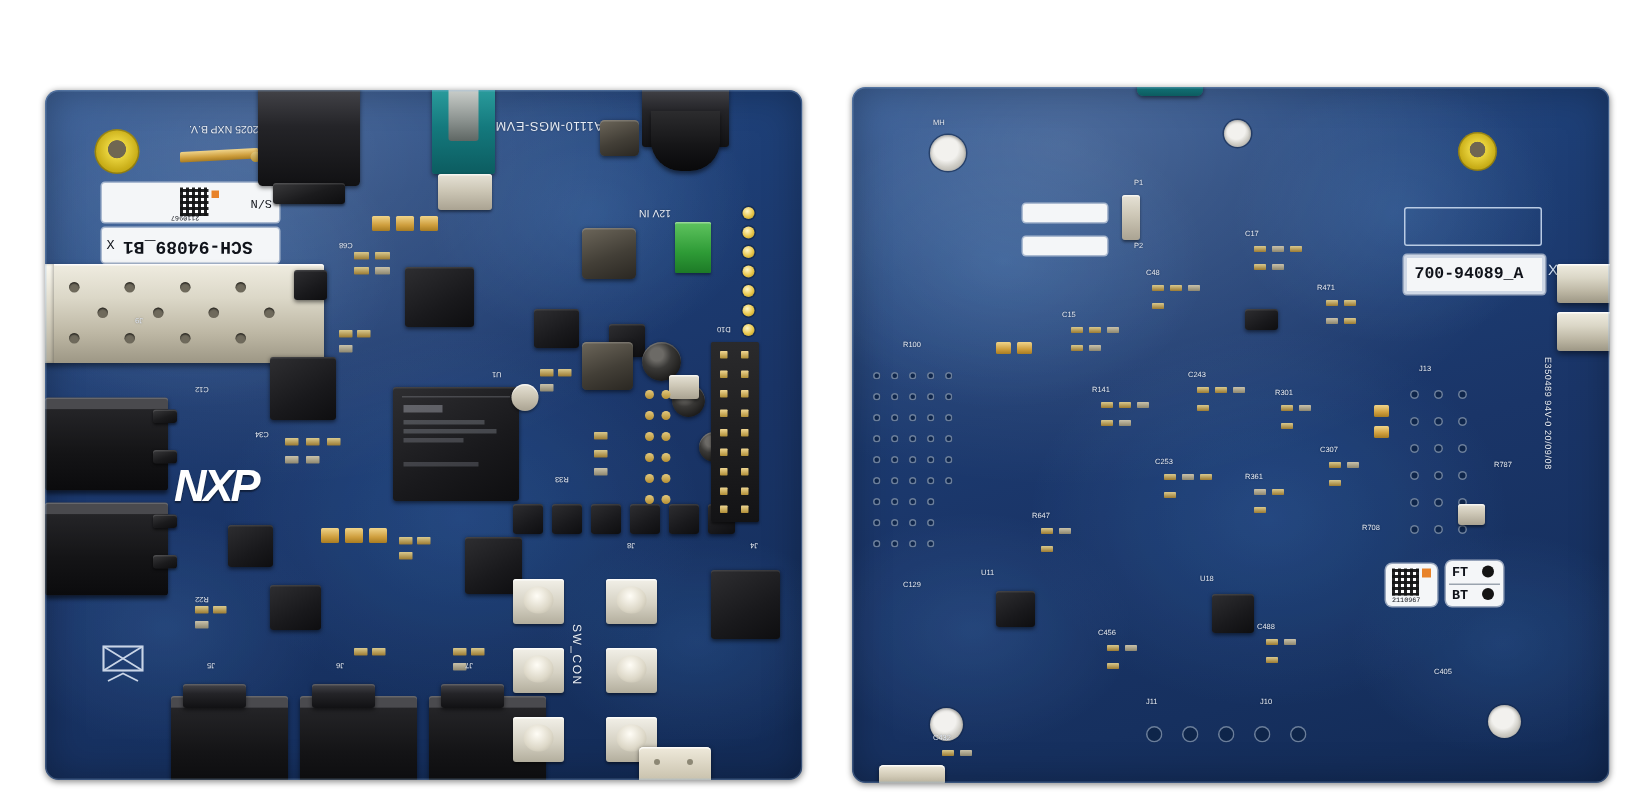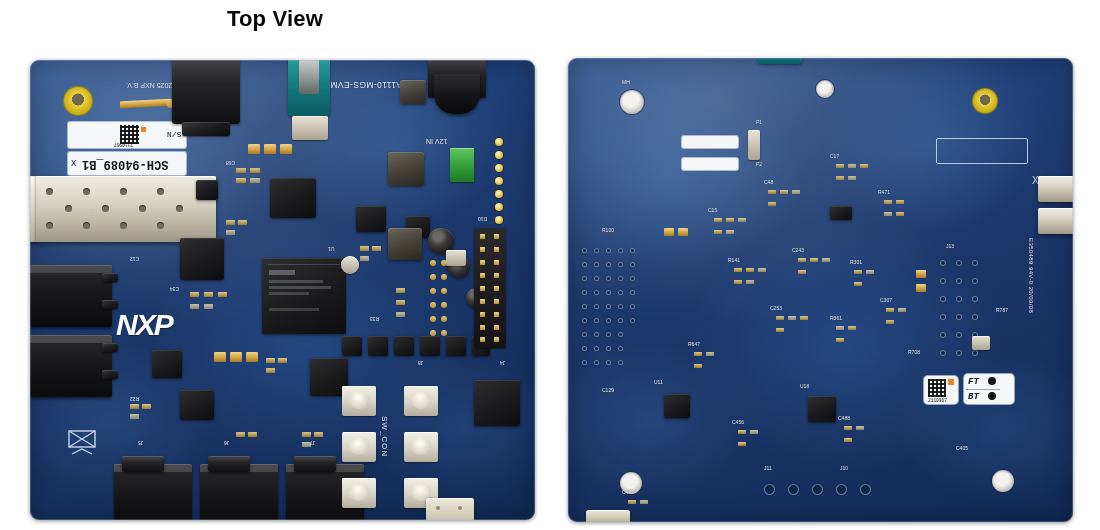--- a/index.html
+++ b/index.html
@@ -155,21 +155,20 @@
     border-radius:2px;
     box-shadow:0 2px 3px rgba(0,0,0,.55), inset 0 1px 0 rgba(255,255,255,.16);
   }
   .speaker-icon svg{display:block;}
 </style>
 </head>
 <body>
 
 <div class="stage">
 
-  <div class="view-title" id="title-top">Top View</div>
 
   <div class="board" id="board-top">
     <div class="mottle"></div>
 
     <div class="p ring" style="left:33px;top:26px;width:30px;height:30px;"></div>
 
     <div class="p silk r180" style="left:96px;top:22px;font-size:7px;">© 2025 NXP B.V.</div>
 
     <div class="p silk r180" style="left:300px;top:20px;font-size:8.5px;letter-spacing:.4px;">SJA1110-MGS-EVM</div>
 
@@ -409,34 +408,37 @@
 
     <div class="p teal" style="left:190px;top:-10px;width:44px;height:16px;border-radius:0 0 4px 4px;"></div>
 
     <div class="p mhole" style="left:52px;top:32px;width:24px;height:24px;"></div>
     <div class="p silk" style="left:54px;top:22px;font-size:5px;">MH</div>
     <div class="p mhole" style="left:248px;top:22px;width:18px;height:18px;"></div>
     <div class="p ring" style="left:404px;top:30px;width:26px;height:26px;"></div>
     <div class="p mhole" style="left:52px;top:414px;width:22px;height:22px;"></div>
     <div class="p mhole" style="left:424px;top:412px;width:22px;height:22px;"></div>
 
+    <div class="p white-box" style="left:368px;top:112px;width:90px;height:22px;border:2px solid #cfd8e6;">
+      <div class="label-txt" style="position:absolute;left:5px;top:5px;font-size:11px;font-weight:bold;">700-94089_A</div>
+    </div>
     <div class="p silk" style="left:464px;top:118px;font-size:10px;color:#cfe0f6;">X</div>
 
     <div class="p" style="left:368px;top:80px;width:90px;height:24px;border:1px solid #b9cbe4;border-radius:2px;"></div>
 
     <div class="p white-box" style="left:114px;top:78px;width:56px;height:12px;"></div>
     <div class="p white-box" style="left:114px;top:100px;width:56px;height:12px;"></div>
     <div class="p metal" style="left:180px;top:72px;width:12px;height:30px;"></div>
 
     <div class="p white-box" style="left:356px;top:318px;width:34px;height:28px;border-radius:4px;">
       <div class="qr" style="position:absolute;left:4px;top:3px;width:18px;height:18px;opacity:.92;"></div>
       <div style="position:absolute;left:24px;top:3px;width:6px;height:6px;background:#e8832a;"></div>
       <div class="label-txt" style="position:absolute;left:4px;top:22px;font-size:4.5px;">2110967</div>
     </div>
-    <div class="p white-box" style="left:396px;top:316px;width:50px;height:30px;border-radius:4px;font-style:italic;">
+    <div class="p white-box" style="left:396px;top:316px;width:38px;height:30px;border-radius:4px;">
       <div class="label-txt" style="position:absolute;left:4px;top:3px;font-size:9px;font-weight:bold;">FT</div>
       <div style="position:absolute;left:24px;top:3px;width:8px;height:8px;background:#141414;border-radius:50%;"></div>
       <div style="position:absolute;left:2px;top:15px;width:34px;height:1px;background:#9aa3ae;"></div>
       <div class="label-txt" style="position:absolute;left:4px;top:18px;font-size:9px;font-weight:bold;">BT</div>
       <div style="position:absolute;left:24px;top:18px;width:8px;height:8px;background:#141414;border-radius:50%;"></div>
     </div>
 
     <div class="p silk" style="left:466px;top:180px;font-size:6px;transform:rotate(90deg);transform-origin:0 0;letter-spacing:.4px;">E350489 94V-0 20/09/08</div>
 
     <div class="p" style="left:10px;top:186px;width:80px;height:140px;">

